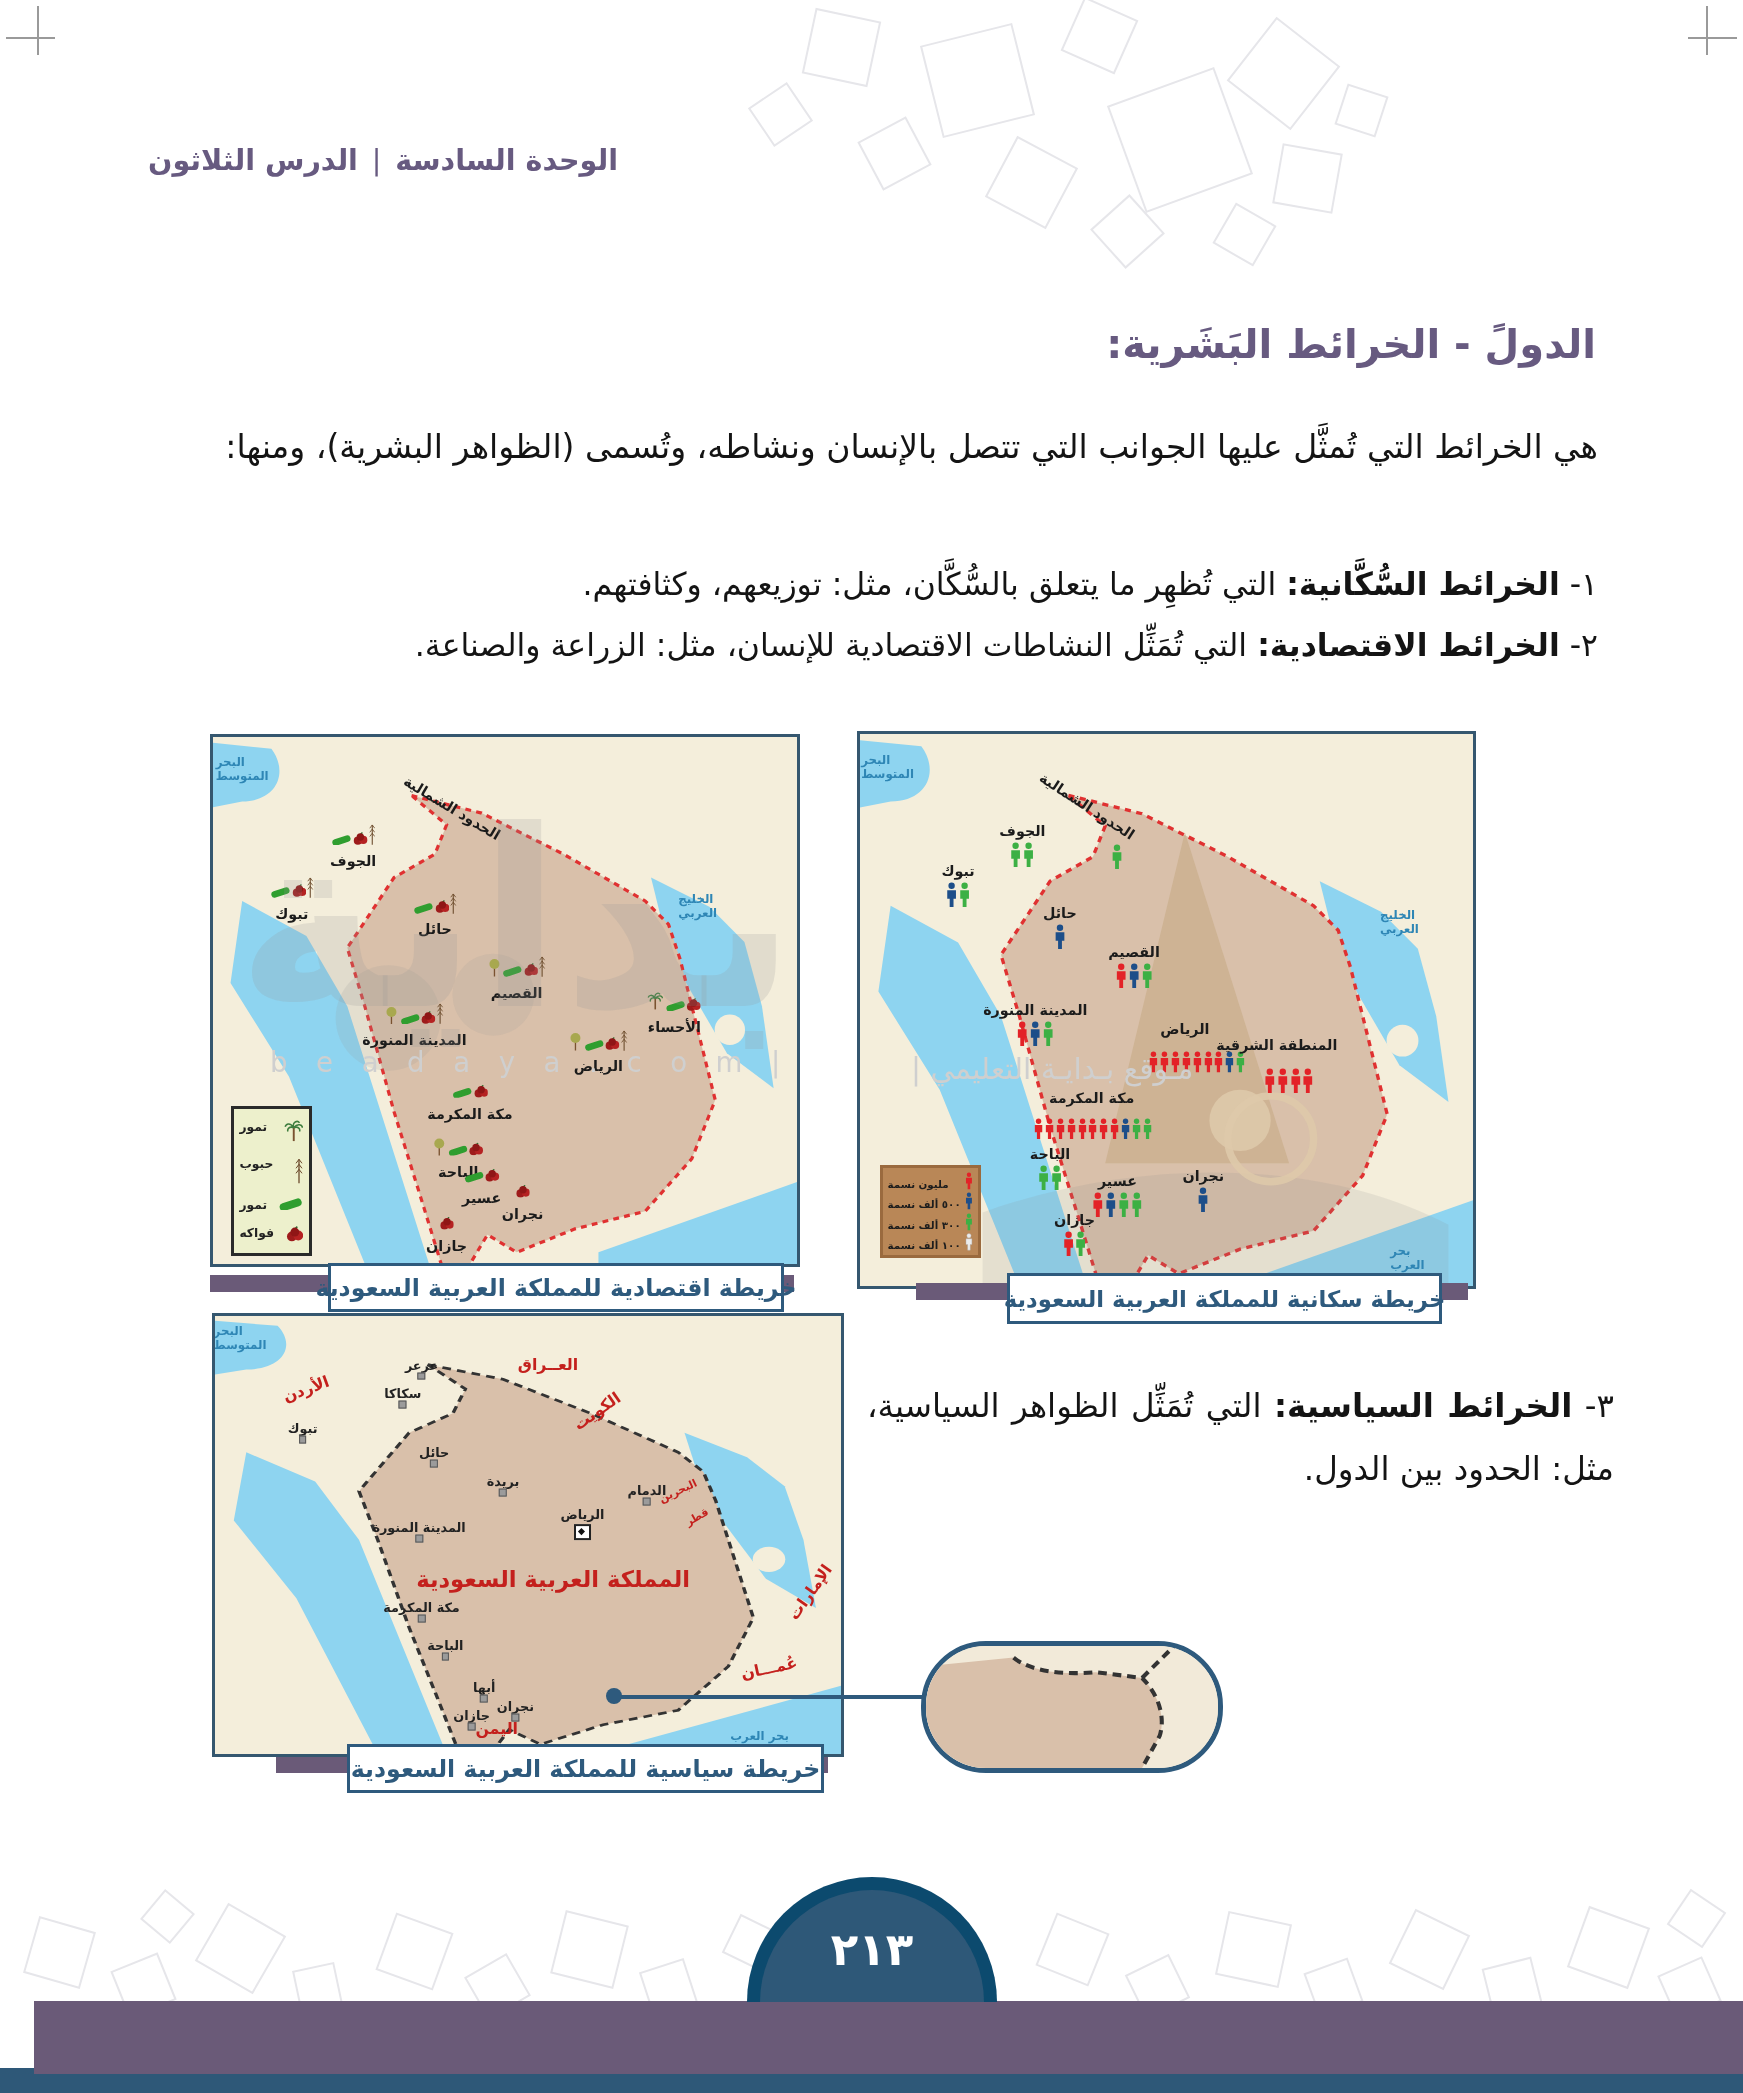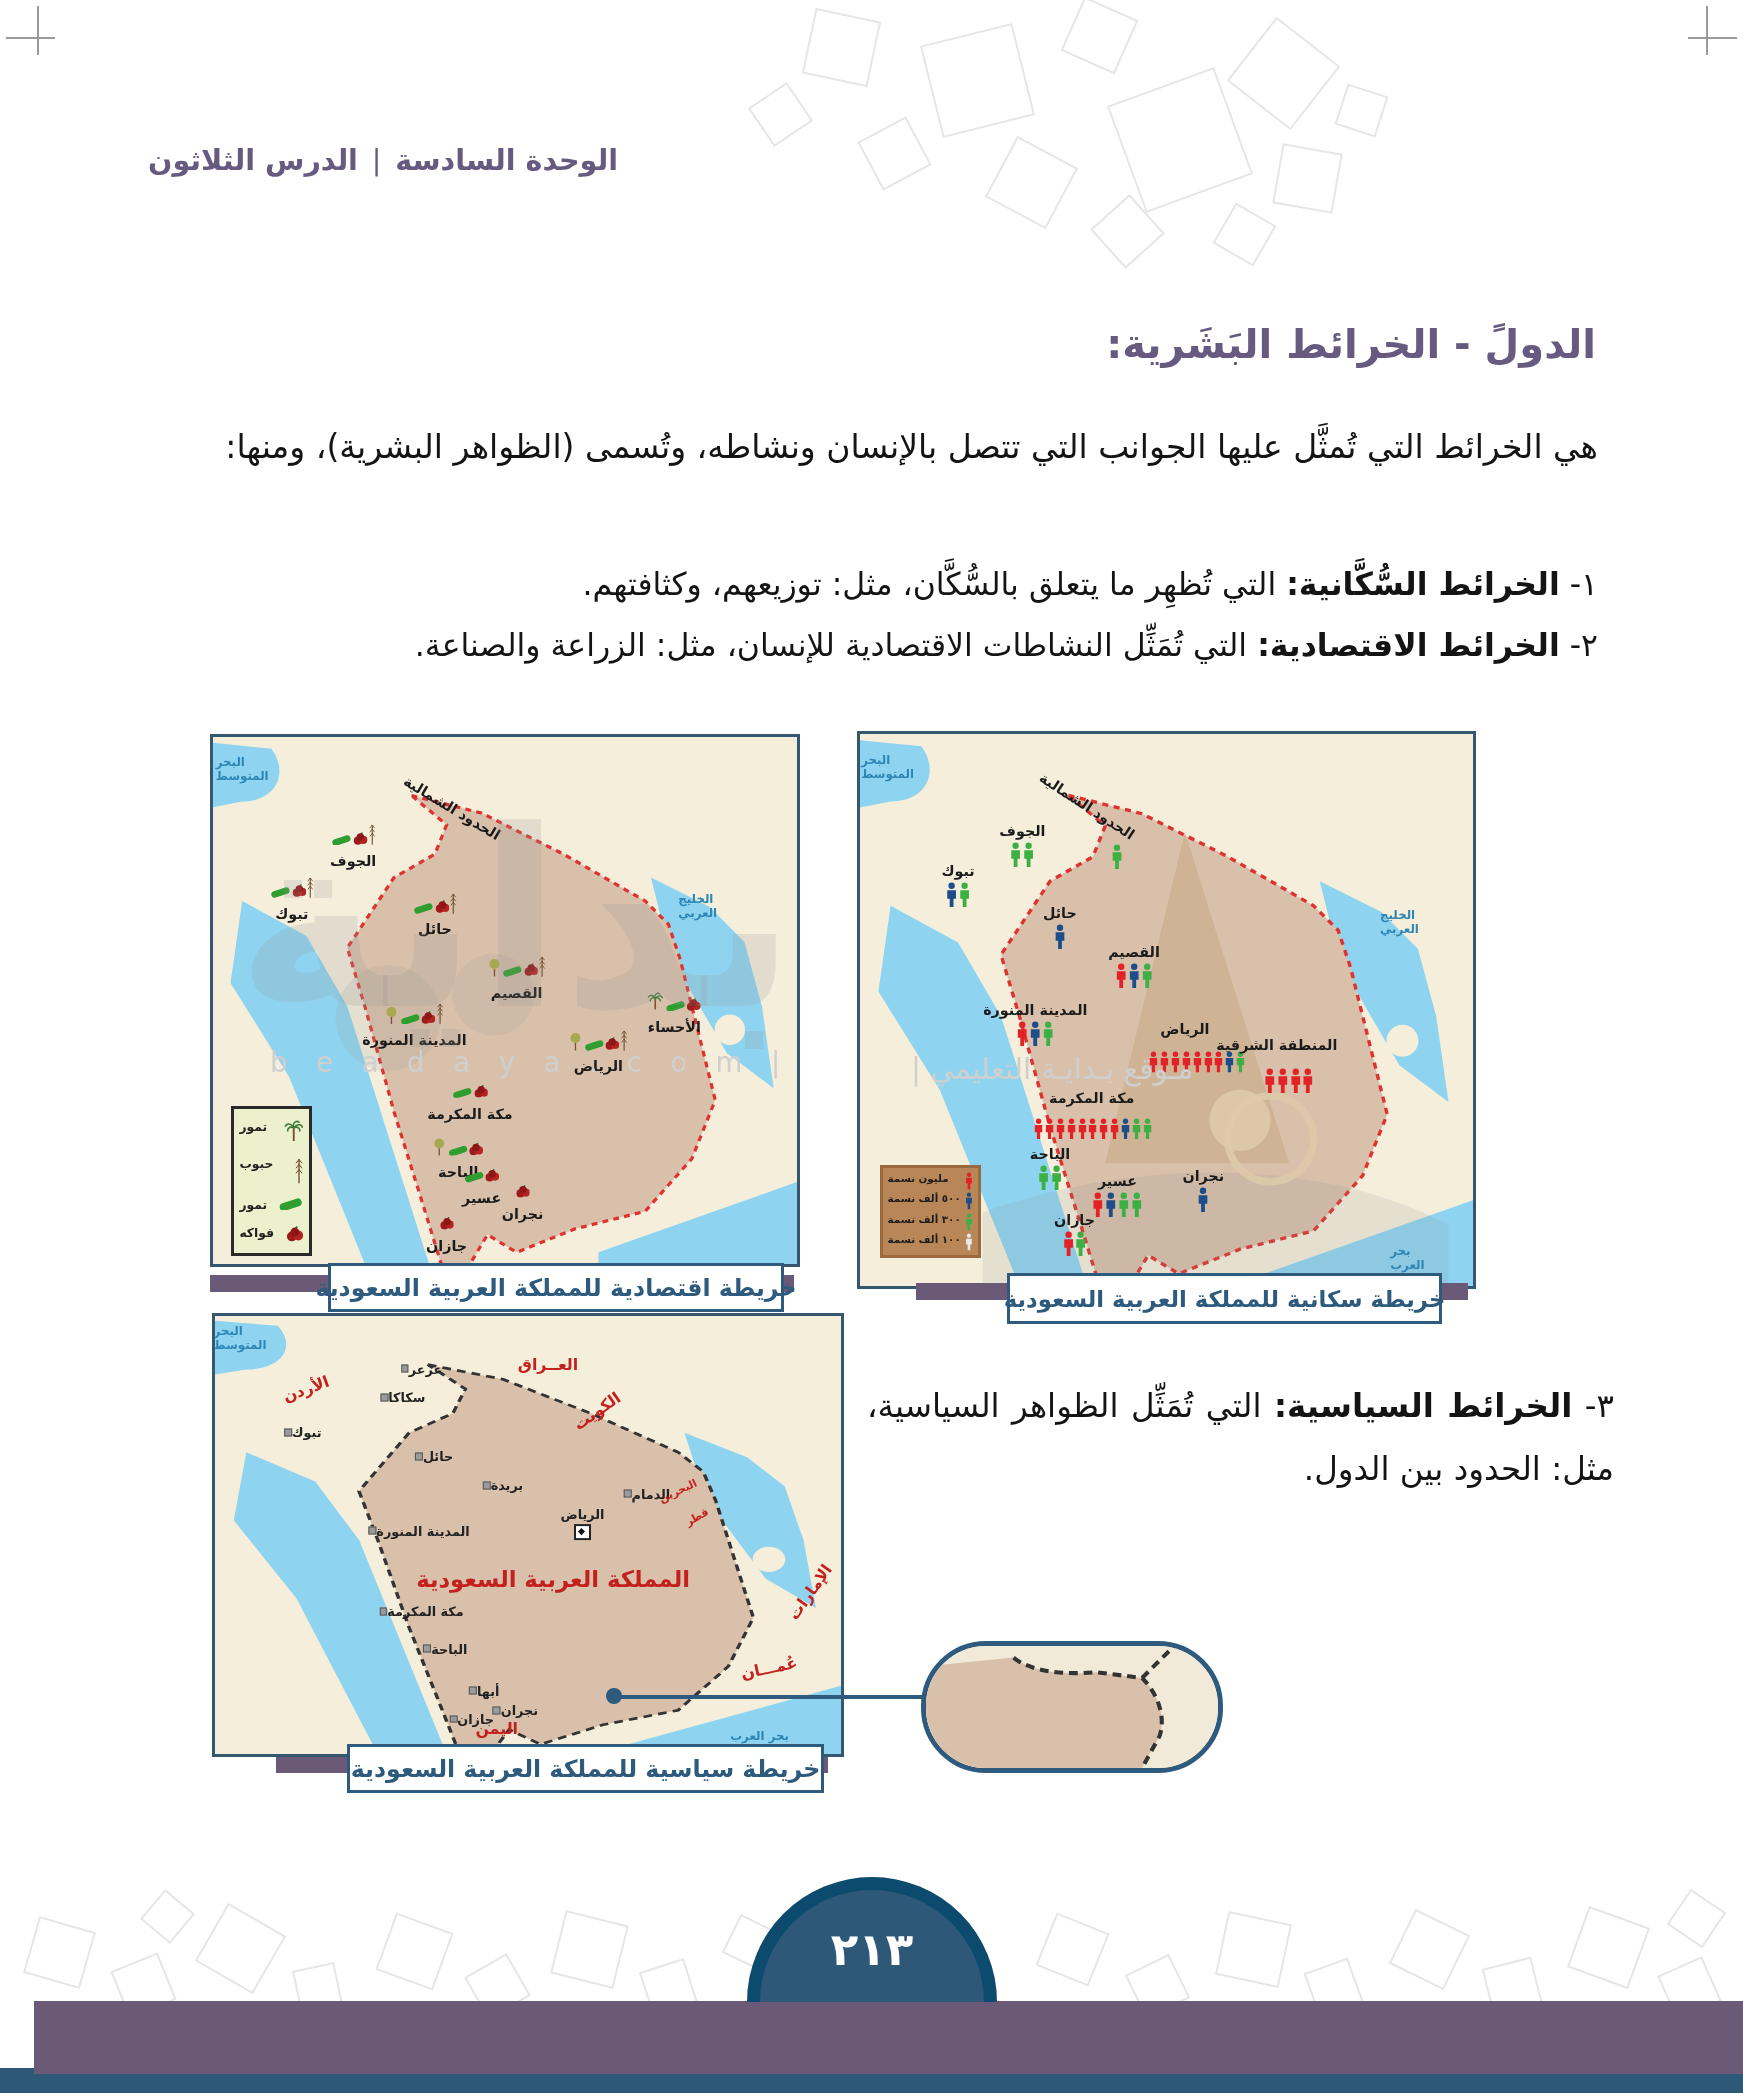--- a/index.html
+++ b/index.html
@@ -26,24 +26,24 @@
   .overlay{position:absolute;inset:0;}
   .map-label{position:absolute;transform:translate(-50%,-50%);font-weight:bold;font-size:14.3px;color:#1b1b1b;white-space:nowrap;direction:rtl;}
   .sea-label{position:absolute;transform:translate(-50%,-50%);color:#2e86b5;font-size:11.8px;font-weight:bold;text-align:left;white-space:pre-line;direction:rtl;}
   .persons{position:absolute;transform:translate(-50%,0);display:flex;align-items:flex-end;gap:1px;}
   .icon-row{position:absolute;transform:translate(-50%,-100%);display:flex;align-items:flex-end;gap:1px;}
   
   .eco-legend{position:absolute;left:3%;top:70%;width:14%;height:28.5%;background:#edf0cc;border:3px solid #2a2a2a;display:flex;flex-direction:column;justify-content:space-around;padding:3.9px 5.9px;box-sizing:border-box;}
   .eco-legend .row{display:flex;direction:ltr;justify-content:space-between;align-items:flex-start;}
   .eco-legend .lbl{font-size:12.3px;font-weight:bold;color:#222;direction:rtl;}
   .pop-legend{position:absolute;left:3.2%;top:78%;width:16.5%;height:17%;background:#b98757;border:3px solid #9a6a3e;display:flex;flex-direction:column;justify-content:space-around;padding:3px 4.9px;box-sizing:border-box;}
-  .pop-legend .row{display:flex;direction:ltr;justify-content:space-between;align-items:flex-start;}
+  .pop-legend .row{display:flex;direction:ltr;justify-content:space-between;align-items:flex-end;}
   .pop-legend .lbl{font-size:10.3px;font-weight:bold;color:#1d1d1d;direction:rtl;white-space:nowrap;}
   
-  .city{position:absolute;transform:translate(-50%,-50%);display:flex;align-items:center;gap:0;font-size:12.8px;font-weight:bold;color:#222;white-space:nowrap;direction:rtl;}
+  .city{position:absolute;transform:translate(-50%,-50%);display:flex;align-items:center;gap:0;font-size:12.8px;font-weight:bold;color:#222;white-space:nowrap;direction:rtl;flex-direction:column;}
   .city-dot{width:5.9px;height:5.9px;background:#9b9b9b;border:1px solid #555;display:inline-block;flex:0 0 auto;}
   .neighbor{position:absolute;transform:translate(-50%,-50%);color:#c4201d;font-weight:bold;font-size:15.8px;white-space:nowrap;direction:rtl;}
   .ksa-label{position:absolute;transform:translate(-50%,-50%);color:#c4201d;font-weight:bold;font-size:22.7px;letter-spacing:1px;white-space:nowrap;direction:rtl;}
   .capital-mark{display:inline-block;width:12.8px;height:12.8px;border:2px solid #222;background:#fff;position:relative;flex:0 0 auto;}
   .capital-mark:after{content:"";position:absolute;left:3px;top:3px;width:4.9px;height:4.9px;background:#111;transform:rotate(45deg);}
   
   .strip{position:absolute;background:#6a5a78;z-index:3;}
   .caption{position:absolute;background:#fff;border:3px solid #2e5a7d;color:#2e5a7d;font-weight:bold;font-size:23.6px;display:flex;align-items:center;justify-content:center;direction:rtl;z-index:4;white-space:nowrap;}
   
   .callout-dot{position:absolute;width:15.8px;height:15.8px;border-radius:50%;background:#2e5a7d;z-index:4;}

